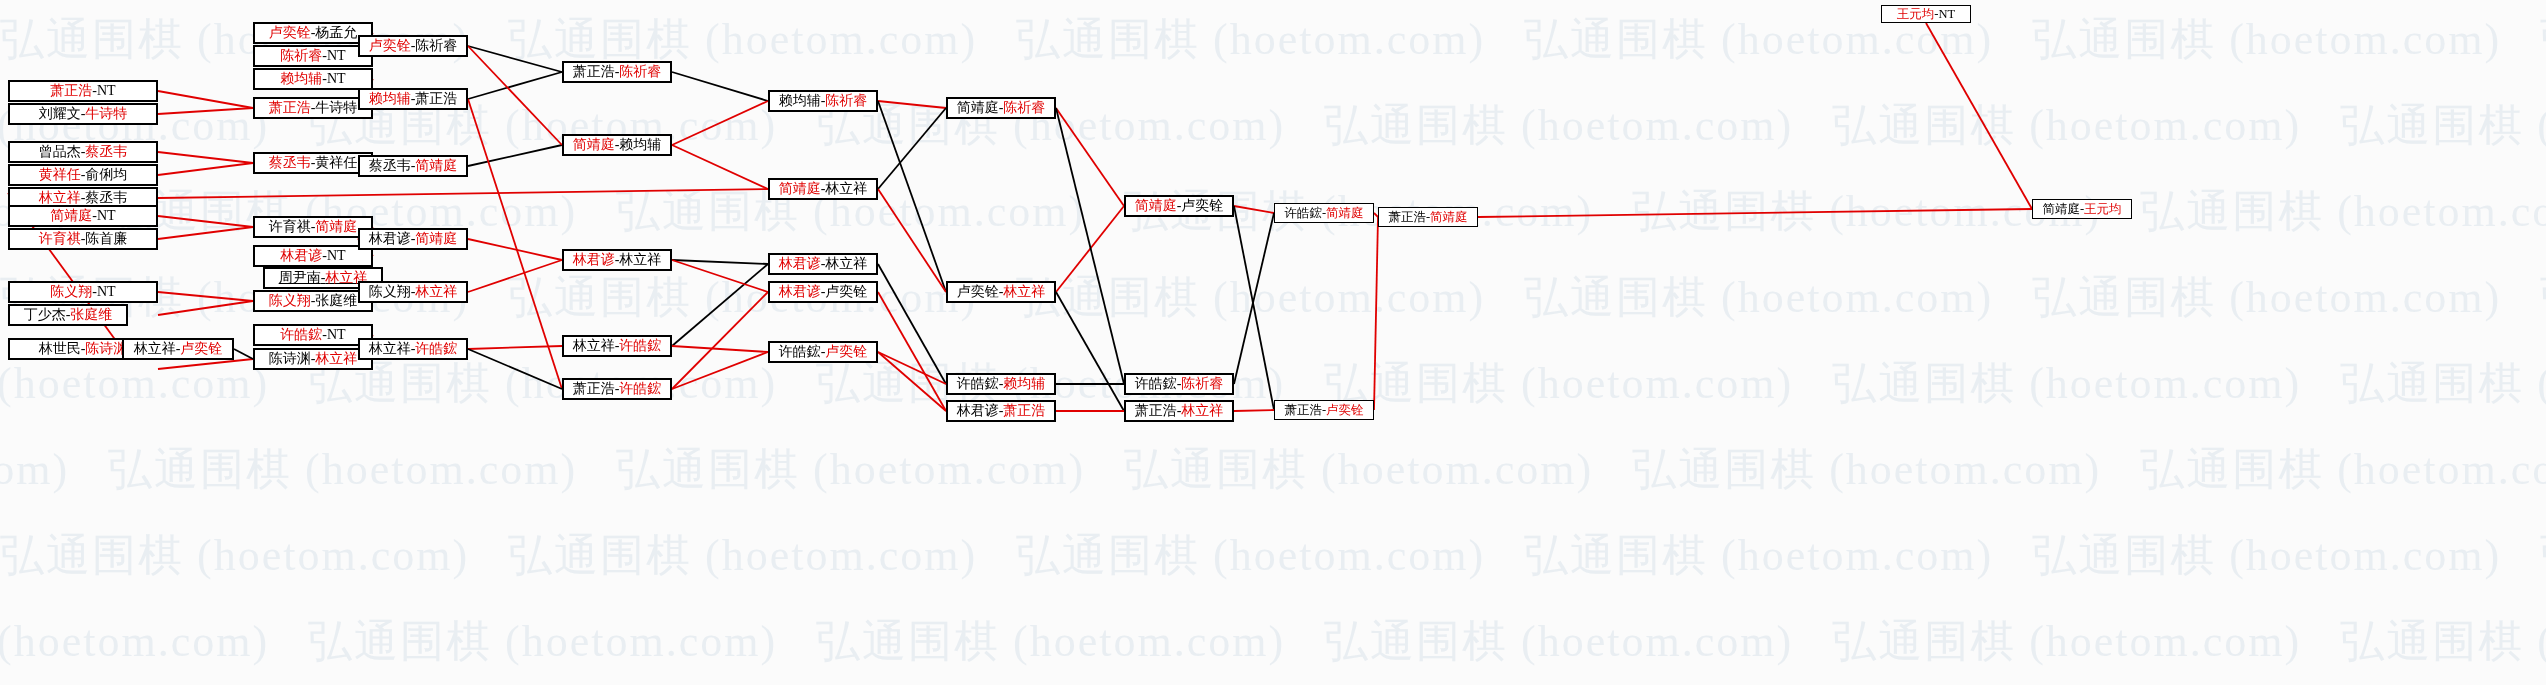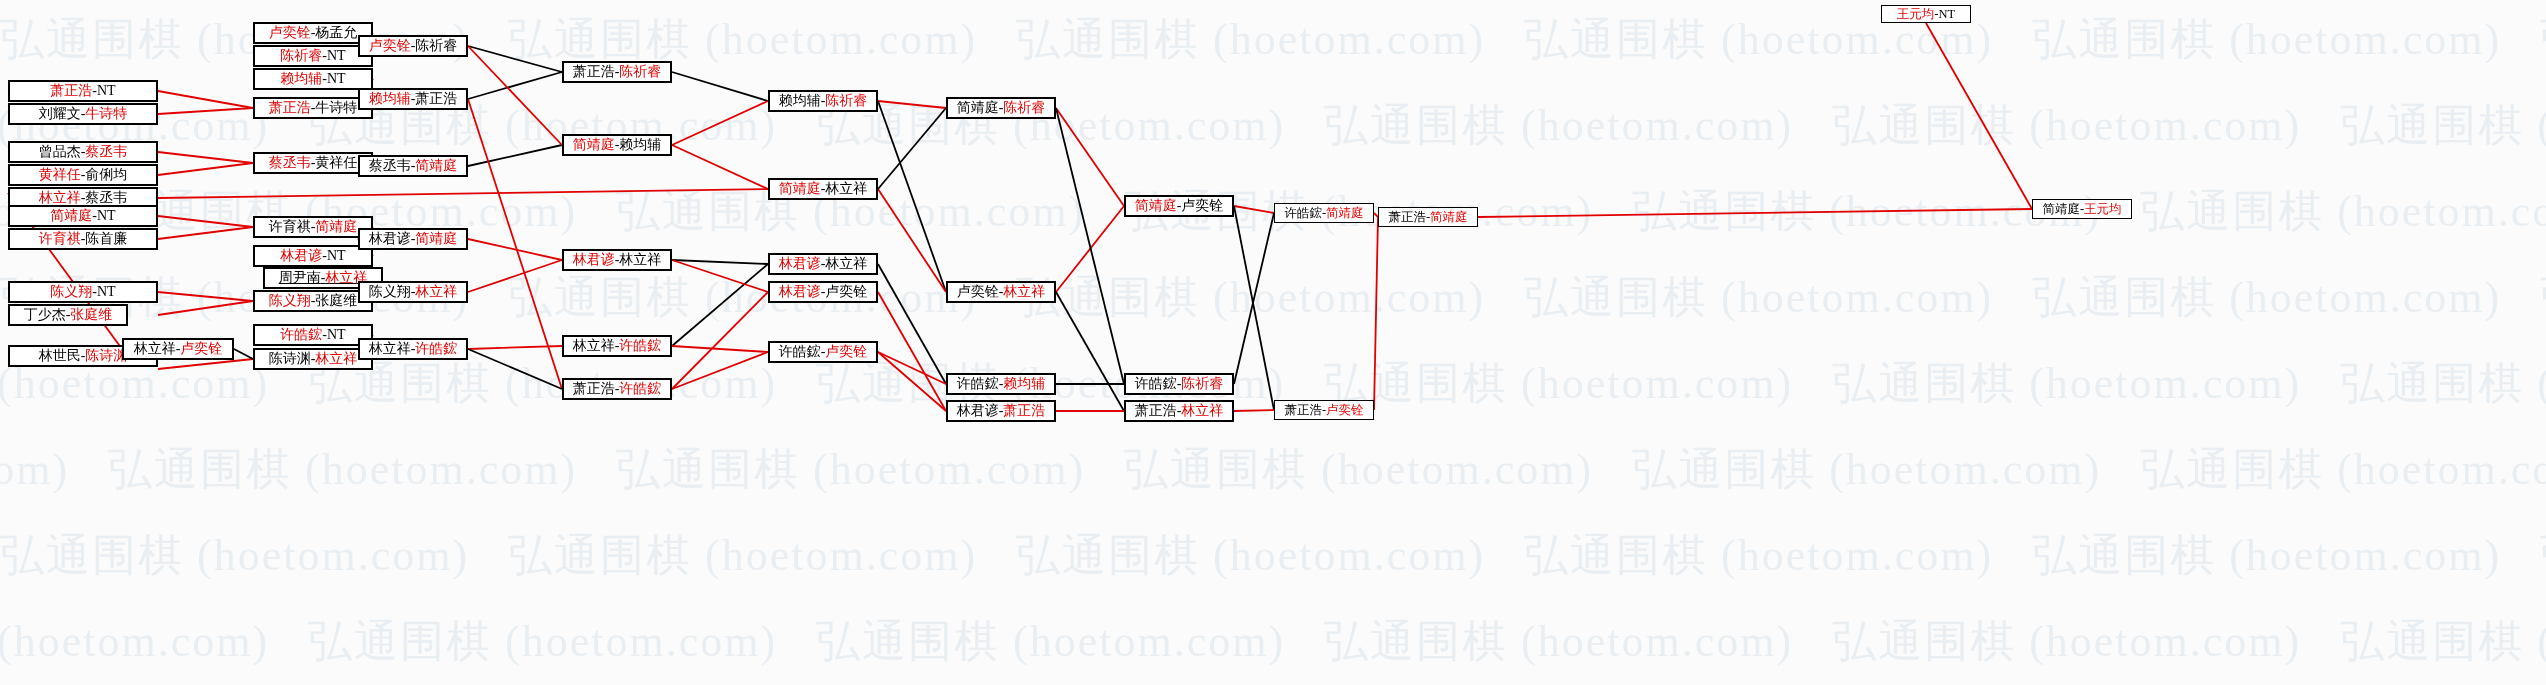--- a/index.html
+++ b/index.html
@@ -165,21 +165,21 @@
     <div class="node" style="left: 8px; top: 281px; width: 150px; height: 22px;">
       <span class="p w">陈义翔</span>
       <span class="sep">-</span>
       <span class="p l">NT</span>
     </div>
     <div class="node" style="left: 8px; top: 304px; width: 120px; height: 22px;">
       <span class="p l">丁少杰</span>
       <span class="sep">-</span>
       <span class="p w">张庭维</span>
     </div>
-    <div class="node" style="left: 8px; top: 345px; width: 150px; height: 22px;">
+    <div class="node" style="left: 8px; top: 338px; width: 150px; height: 22px;">
       <span class="p l">林世民</span>
       <span class="sep">-</span>
       <span class="p w">陈诗渊</span>
     </div>
     <div class="node" style="left: 253px; top: 22px; width: 120px; height: 22px;">
       <span class="p w">卢奕铨</span>
       <span class="sep">-</span>
       <span class="p l">杨孟允</span>
     </div>
     <div class="node" style="left: 253px; top: 45px; width: 120px; height: 22px;">

